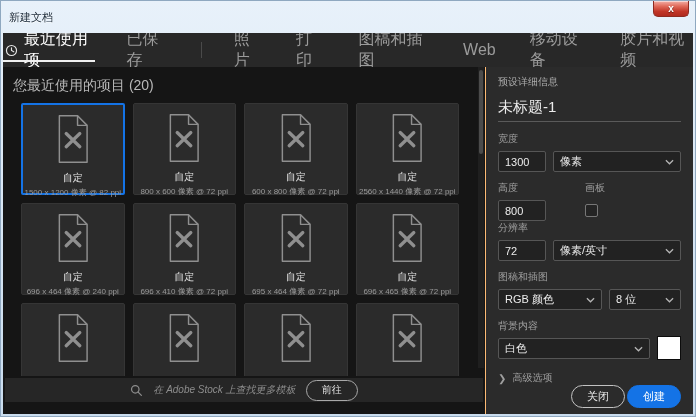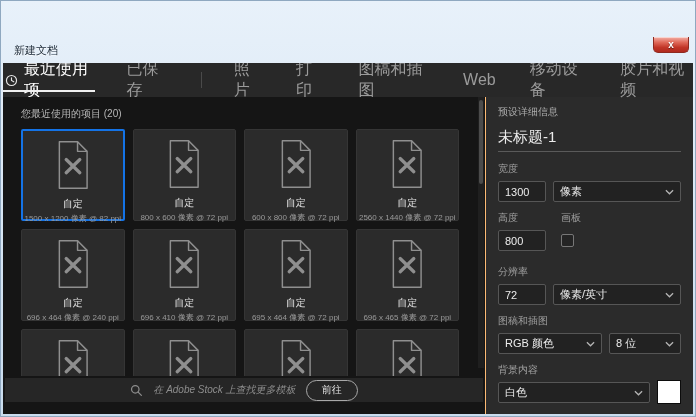--- a/index.html
+++ b/index.html
@@ -1,21 +1,21 @@
 <!DOCTYPE html>
 <html style="--accent: #1473e6;"><head>
 <meta charset="utf-8">
 <style>
   * { margin:0; padding:0; box-sizing:border-box; }
   html,body { width:696px; height:417px; overflow:hidden; font-family:"Liberation Sans","DejaVu Sans",sans-serif; }
   :root { --accent:#1473e6; }
 
   .window { width:696px; height:417px; background:linear-gradient(#e8f1fa,#c9dcee);
             border:1px solid #8fa8c0; display:flex; flex-direction:column; }
-  .titlebar { height:26px; position:relative; display:flex; align-items:center; padding-left:13px; flex:0 0 auto;margin-top:36px; }
+  .titlebar { height:32px; position:relative; display:flex; align-items:center; padding-left:8px; flex:0 0 auto; }
   .titlebar .title { font-size:11px; color:#1c2a38; text-shadow:0 1px 0 rgba(255,255,255,.8); }
   .close-btn { position:absolute; top:0; right:6px; width:36px; height:16px;
                background:linear-gradient(#f3b0a8,#e06a5a 35%,#c13527 70%,#b02a1e);
                border:1px solid #8e2a20; border-top:none; border-radius:0 0 5px 5px;
                display:flex; align-items:center; justify-content:center; cursor:pointer;
                box-shadow:inset 0 1px 0 rgba(255,255,255,.5); }
   .close-btn span { color:#fff; font-size:10px; font-weight:bold; line-height:1; text-shadow:0 1px 1px rgba(0,0,0,.5); }
 
   .chrome-body { flex:1; margin:0 2px 2px 2px; background:#1d1d1d; display:flex; flex-direction:column; overflow:hidden; }
 
@@ -23,21 +23,21 @@
   .tabbar { height:34px; background:#282828; display:flex; align-items:stretch; justify-content:center; gap:30px; flex:0 0 auto; }
   .tab { display:flex; align-items:center; gap:6px; font-size:16px; color:#9b9b9b; position:relative; cursor:pointer; padding:0 2px; }
   .tab.active { color:#ffffff; }
   .tab.active::after { content:""; position:absolute; left:0; right:0; bottom:5px; height:2px; background:#f0f0f0; }
   .tab .clock { display:none; align-items:center; }
   .tab-divider { width:1px; background:#4a4a4a; margin:9px 0; }
 
   
   .main { flex:1; display:flex; overflow:hidden; }
   .left { flex:1; background:#151515; position:relative; display:flex; flex-direction:column; overflow:hidden; }
-  .recent-header { font-size:10px; color:#b8b8b8; padding:10px 18px 8px 18px; flex:0 0 auto; }
+  .recent-header { font-size:14px; color:#b8b8b8; padding:10px 18px 8px 10px; flex:0 0 auto; }
 
   .grid { flex:1; overflow:hidden; padding:0 18px 0 18px; margin-right:8px;
           display:grid; grid-template-columns:repeat(4,1fr); grid-auto-rows:92px; gap:8px; }
   .card { background:#2b2b2b; border:1px solid #353535; border-radius:2px; cursor:pointer;
           display:flex; flex-direction:column; align-items:center; padding-top:9px; }
   .card.selected { border:2px solid var(--accent); }
   .card .doc-icon { flex:0 0 auto; }
   .card .c-title { font-size:10px; color:#e3e3e3; margin-top:3px; }
   .card .c-sub { font-size:8px; color:#9a9a9a; margin-top:2px; white-space:nowrap; }
 
@@ -59,21 +59,21 @@
 
   .fld-label { font-size:10px; color:#a0a0a0; margin-bottom:5px; }
   .row { display:flex; gap:7px; margin-bottom:9px; }
   .tbox { background:#222222; border:1px solid #565656; border-radius:2px; height:21px;
           color:#ececec; font-size:11px; padding:8px 6px; display:flex; align-items:center; }
   input.tbox { outline:none; font-family:inherit; width:100%; }
   .num-in { flex:0 0 48px; }
   .select { flex:1; justify-content:space-between; cursor:pointer; gap:4px; }
   .select .chev { color:#b5b5b5; display:flex; }
 
-  .hod-row { display:flex; margin-bottom:14px; }
+  .hod-row { display:flex; margin-bottom:0;gap:24px; }
   .hod-col { display:flex; flex-direction:column; }
   .hod-col.h { flex:0 0 63px; }
   .hod-col.o { flex:1; }
   .orient-icons { display:flex; gap:6px; }
   .orient { width:21px; height:21px; border:1px solid #6e6e6e; border-radius:2px; display:flex; align-items:flex-end; justify-content:center; cursor:pointer; background:#222; }
   .orient.active { background:var(--accent); border-color:#5ea0ef; }
   .person { width:9px; height:11px; position:relative; margin-bottom:2px; }
   .person::before { content:""; position:absolute; top:0; left:2.5px; width:4px; height:4px; border-radius:50%; background:#8f8f8f; }
   .person::after { content:""; position:absolute; bottom:0; left:0; width:9px; height:5px; border-radius:4px 4px 0 0; background:#8f8f8f; }
   .orient.active .person::before, .orient.active .person::after { background:#0c3a74; }

